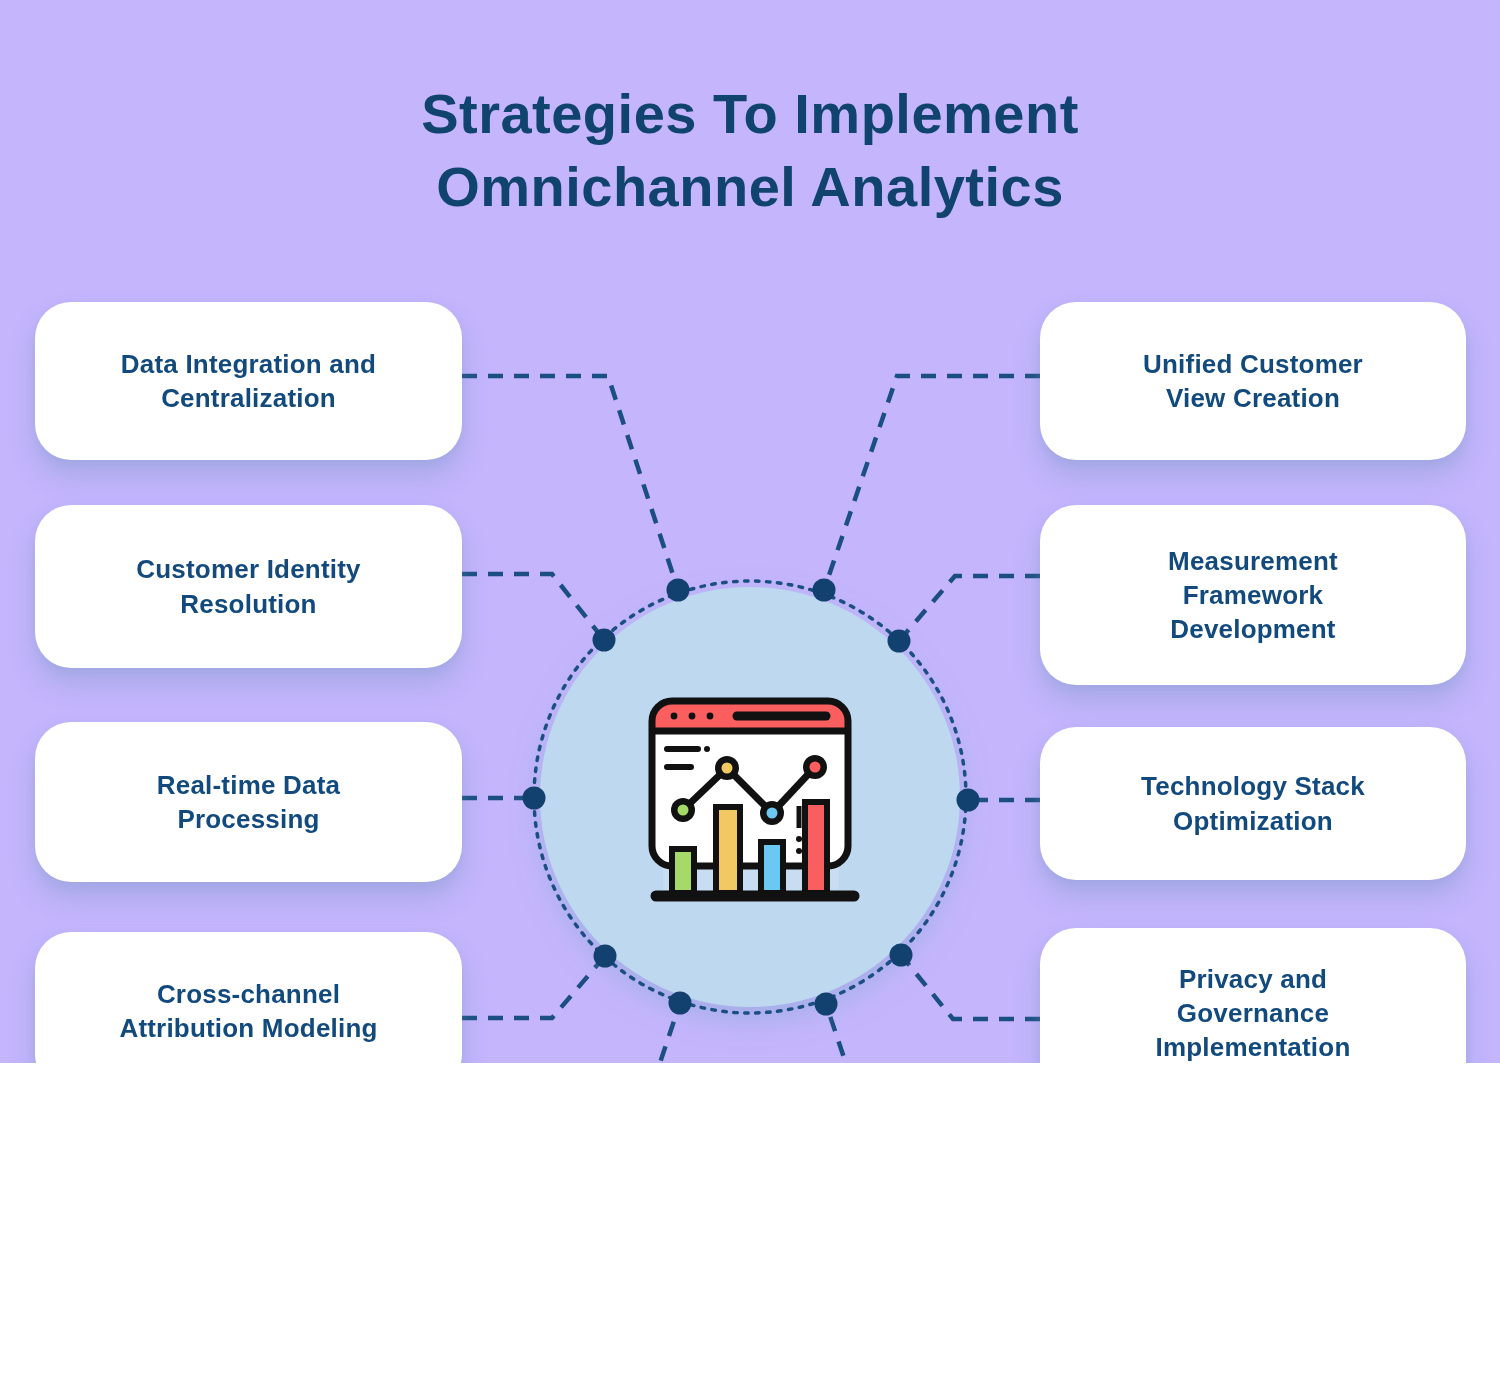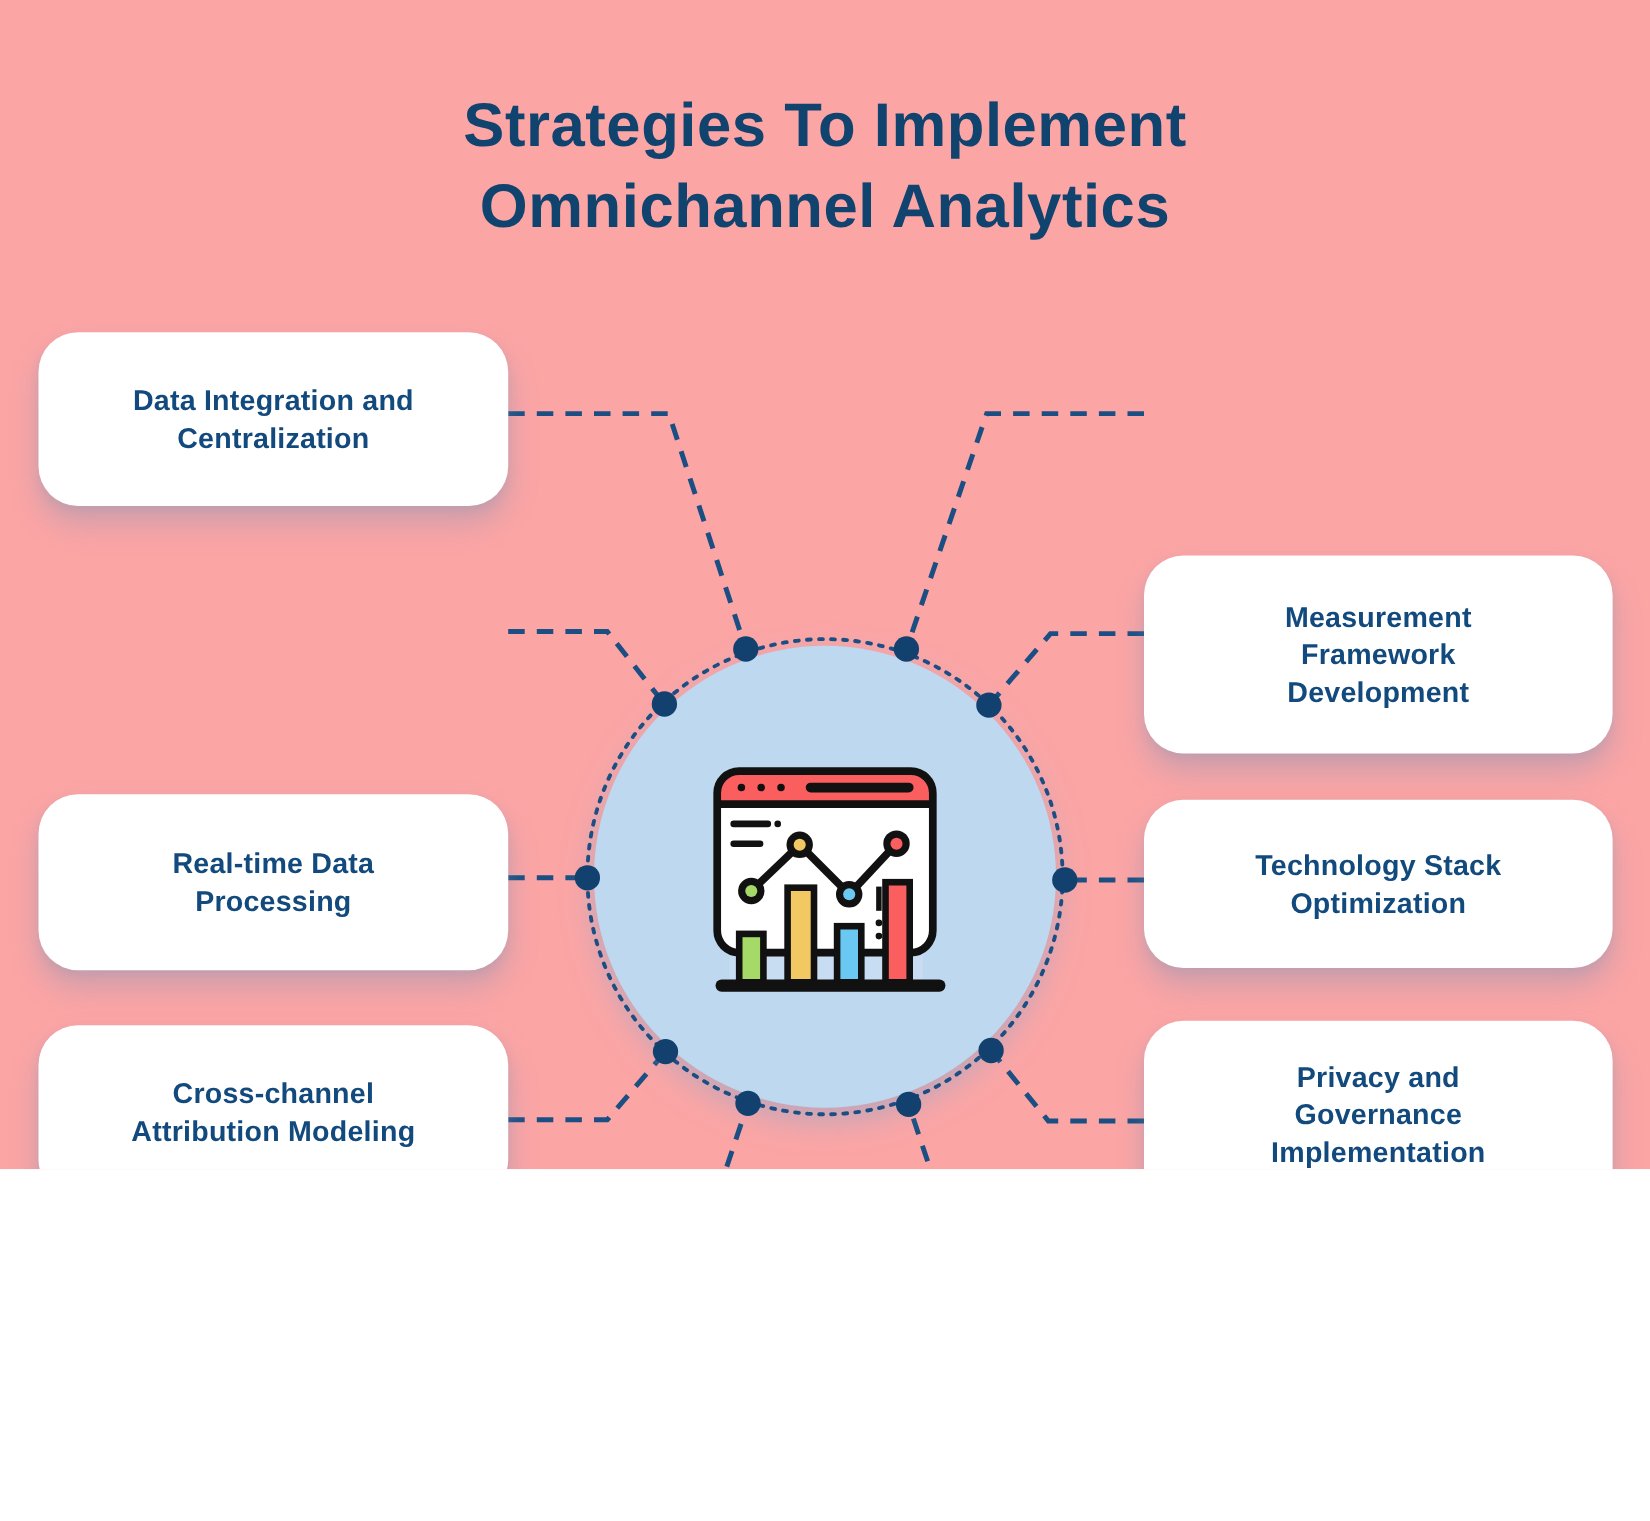--- a/index.html
+++ b/index.html
@@ -1,20 +1,20 @@
 <!DOCTYPE html>
 <html><head>
 <meta charset="utf-8">
 <style>
   html, body { margin: 0; padding: 0; }
   .canvas {
     position: relative;
     width: 1500px;
     height: 1063px;
-    background: #fca5a5;
+    background: #c4b5fd;
     font-family: "Liberation Sans", "DejaVu Sans", sans-serif;
     overflow: hidden;
   }
   .title {
     position: absolute;
     top: 78px;
     left: 0;
     width: 100%;
     text-align: center;
     font-size: 56px;
@@ -148,24 +148,28 @@
         <line x1="799" y1="806" x2="799" y2="828" stroke="#111111" stroke-width="5"></line>
         <circle cx="799" cy="839" r="3" fill="#111111"></circle>
         <circle cx="799" cy="851" r="3" fill="#111111"></circle>
       </g>
       <line x1="656" y1="896" x2="854" y2="896" stroke="#111111" stroke-width="11" stroke-linecap="round"></line>
     </g>
   </svg>
 
   <div class="card col-left l1">Data Integration and
 Centralization</div>
+  <div class="card col-left l2">Customer Identity
+Resolution</div>
   <div class="card col-left l3">Real-time Data
 Processing</div>
   <div class="card col-left l4">Cross-channel
 Attribution Modeling</div>
+  <div class="card col-right r1">Unified Customer
+View Creation</div>
   <div class="card col-right r2">Measurement
 Framework
 Development</div>
   <div class="card col-right r3">Technology Stack
 Optimization</div>
   <div class="card col-right r4">Privacy and
 Governance
 Implementation</div>
 
 </div>

